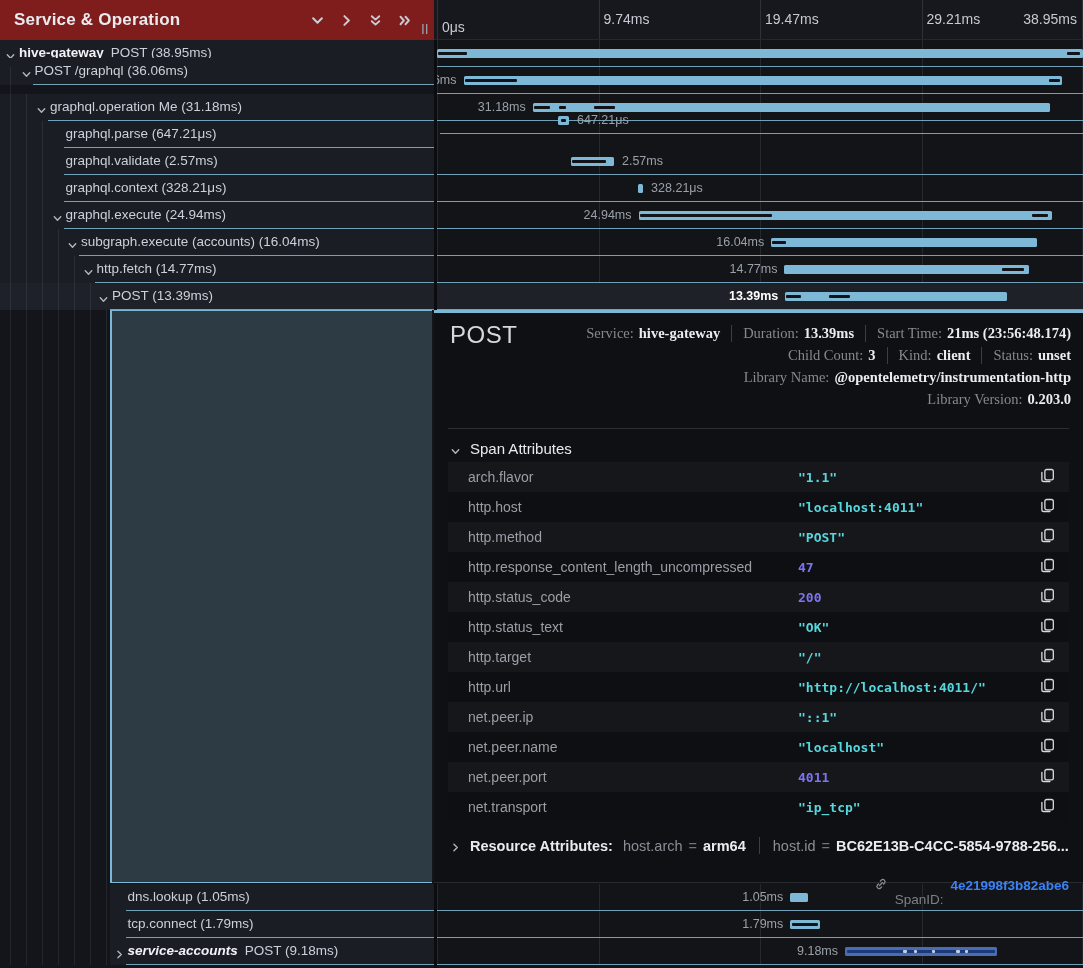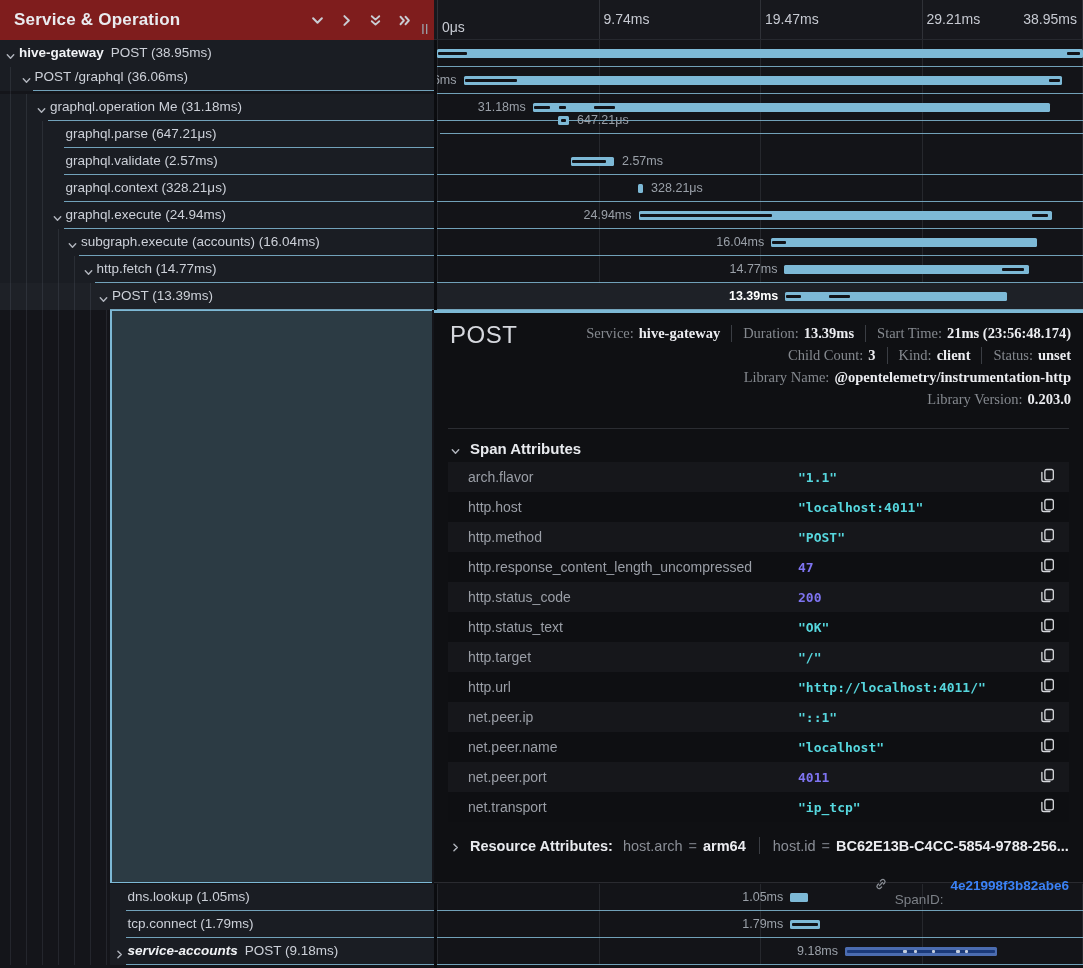--- a/index.html
+++ b/index.html
@@ -43,21 +43,21 @@
     border-top:3px solid #7db9d6;border-bottom:1px solid #2a2b30;box-sizing:border-box;z-index:4;}
   #detail-title{position:absolute;left:16px;top:8px;font-size:24px;color:#d6d8de;font-weight:500;letter-spacing:.5px;}
   #meta{position:absolute;right:12px;top:12px;display:flex;flex-direction:column;align-items:flex-end;gap:5px;}
   .meta-line{display:flex;align-items:center;}
   .meta-item{display:flex;gap:5px;font-size:14.5px;align-items:baseline;font-family:Liberation Serif, serif;}
   .meta-item + .meta-item{border-left:1px solid #3a3d43;margin-left:11px;padding-left:11px;}
   .meta-label{color:#85898f;}
   .meta-value{color:#ebecf0;font-weight:700;}
   #detail-hr{position:absolute;left:14px;right:14px;top:115px;height:1px;background:#2b2d32;}
   #attrs-header{position:absolute;left:16px;top:127px;display:flex;gap:9px;align-items:center;
-    font-size:15px;font-weight:700;color:#e8eaee;cursor:pointer;}
+    font-size:15px;font-weight:400;color:#e8eaee;cursor:pointer;}
   #attr-table{position:absolute;left:14px;top:149px;width:621px;}
   .attr-row{height:30px;display:flex;align-items:center;padding:0 14px 0 20px;box-sizing:border-box;}
   .attr-row.odd{background:#16171b;}
   .attr-row.even{background:#0e0f12;}
   .attr-key{font-size:14px;color:#9a9ea6;width:330px;flex:none;}
   .attr-val{font-family:"DejaVu Sans Mono","Liberation Mono",monospace;font-size:13px;font-weight:700;flex:1;}
   .copy-btn{flex:none;cursor:pointer;}
   #resource-line{position:absolute;left:16px;top:524px;display:flex;align-items:center;font-size:14.5px;white-space:nowrap;}
   #resource-title{font-weight:700;color:#e8eaee;margin:0 10px 0 9px;cursor:pointer;}
   .res-key{color:#8a8e96;}
@@ -130,21 +130,21 @@
     </div>
 
   <div id="tree-rows" class="abs" style="left:0;top:0;width:434px;height:968px;">
       <div class="tree-row" style="top: 40px; left: 0px; width: 434px;">
         <div class="chev" style="left: 5px;"><svg viewBox="0 0 12 12" width="100%" height="100%">
             <path d="M2.5 4.2 L6 7.8 L9.5 4.2" stroke="currentColor" fill="none" stroke-width="1.6" stroke-linecap="round" stroke-linejoin="round"></path>
           </svg></div>
         <div class="tree-text" style="left: 19px;"><span class="svc">hive-gateway</span><span>POST (38.95ms)</span></div>
         <div class="row-underline" style="left: 17px;"></div>
       </div>
-      <div class="tree-row" style="top: 64px; left: 0px; width: 434px;">
+      <div class="tree-row" style="top: 58px; left: 0px; width: 434px;">
         <div class="chev" style="left: 20.5px;"><svg viewBox="0 0 12 12" width="100%" height="100%">
             <path d="M2.5 4.2 L6 7.8 L9.5 4.2" stroke="currentColor" fill="none" stroke-width="1.6" stroke-linecap="round" stroke-linejoin="round"></path>
           </svg></div>
         <div class="tree-text" style="left: 34.5px;">POST /graphql (36.06ms)</div>
         <div class="row-underline" style="left: 32.5px;"></div>
       </div>
       <div class="tree-row" style="top: 94px; left: 0px; width: 434px;">
         <div class="chev" style="left: 36px;"><svg viewBox="0 0 12 12" width="100%" height="100%">
             <path d="M2.5 4.2 L6 7.8 L9.5 4.2" stroke="currentColor" fill="none" stroke-width="1.6" stroke-linecap="round" stroke-linejoin="round"></path>
           </svg></div>

